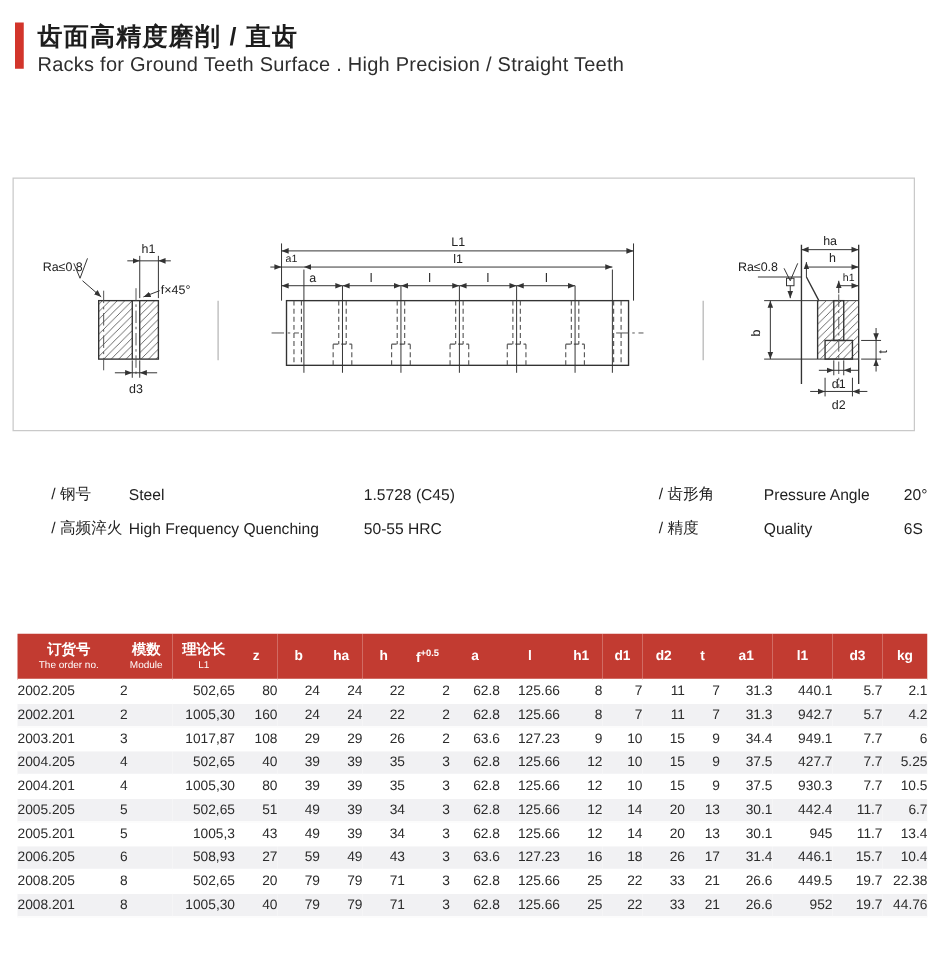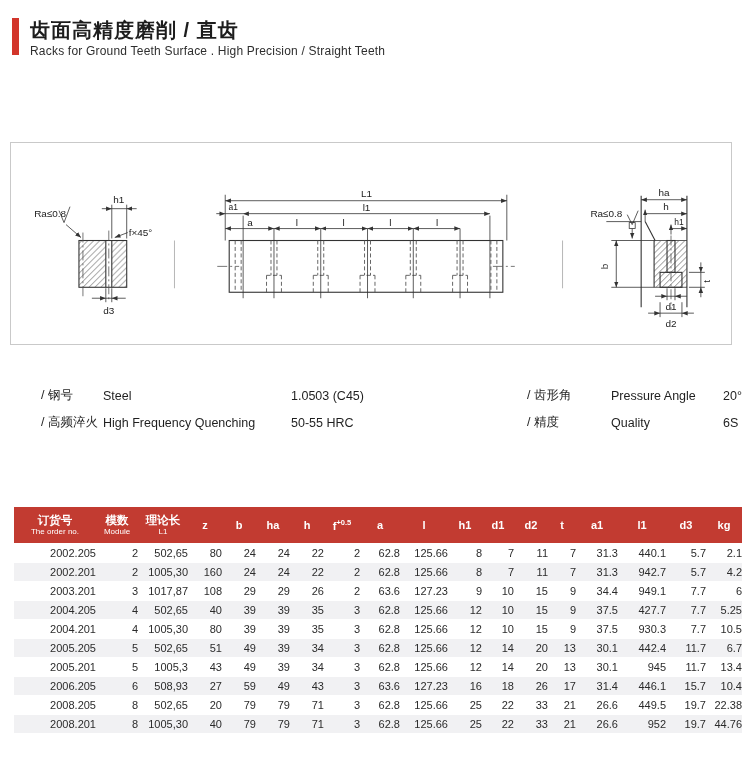--- a/index.html
+++ b/index.html
@@ -3,21 +3,21 @@
 <meta charset="utf-8">
 <style>
   html,body{margin:0;padding:0;background:#fff;}
   body{font-family:"Liberation Sans","DejaVu Sans",sans-serif;color:#262626;}
   .page{position:relative;width:742px;height:778px;background:#fff;overflow:hidden;padding-left:29px;}
 
   
   .header{position:absolute;left:12px;top:18px;display:flex;align-items:flex-start;}
   .accent-bar{width:7px;height:37px;background:var(--accent,#d2352b);margin-right:11px;}
   .title{margin:0;font-size:20px;font-weight:bold;letter-spacing:1px;color:#1d1d1d;line-height:24px;}
-  .subtitle{font-size:12px;color:#2e2e2e;margin-top:2px;letter-spacing:.2px;}
+  .subtitle{font-size:16px;color:#2e2e2e;margin-top:2px;letter-spacing:.2px;}
 
   
   .draw-box{position:absolute;left:10px;top:142px;width:720px;height:201px;border:1px solid #c9c9c9;background:#fff;}
   .draw-box svg{display:block;}
   .ol{stroke:#333;stroke-width:1.1;fill:none;}
   .dim{stroke:#333;stroke-width:.8;fill:none;}
   .hid{stroke:#555;stroke-width:.9;fill:none;stroke-dasharray:4 2.5;}
   .cl{stroke:#555;stroke-width:.8;fill:none;stroke-dasharray:10 3 2 3;}
   .div{stroke:#b5b5b5;stroke-width:1;fill:none;}
   .dtxt{font-size:10px;fill:#222;text-anchor:middle;font-family:"Liberation Sans","DejaVu Sans",sans-serif;}
@@ -35,21 +35,21 @@
 
   
   .spec-table{position:absolute;left:14px;top:507px;width:728px;border-collapse:collapse;table-layout:fixed;font-size:11px;}
   .spec-table thead th{background:var(--table-red,#c23b31);color:#fff;font-weight:bold;height:36px;vertical-align:middle;text-align:center;padding:0;border-bottom:1px solid #fff;}
   .spec-table th .zh{display:block;font-size:11.5px;line-height:13px;}
   .spec-table th .en{display:block;font-size:8px;font-weight:normal;line-height:10px;}
   .spec-table th sup{font-size:7.5px;}
   .spec-table tbody td{height:18px;padding:0;color:#2b2b2b;}
   .spec-table tbody tr{border-bottom:1px solid #fff;}
   .spec-table tbody tr:nth-child(even){background:#f1f1f3;}
-  td.ctr{text-align:right;}
+  td.ctr{text-align:left;}
   td.num{text-align:right;padding-right:13px;}
 </style>
 </head>
 <body>
 
 <div class="page">
 
   <div class="header">
     <div class="accent-bar"></div>
     <div>
@@ -175,21 +175,21 @@
         <path class="dim" d="M685 171 H673" marker-end="url(#arr)"></path>
         <text class="dtxt" x="662" y="185">d2</text>
       </g>
     </svg>
   </div>
 
   <div class="specs">
     <div class="spec-group left">
       <span class="spec-zh">/ 钢号</span>
       <span class="spec-en">Steel</span>
-      <span class="spec-val">1.0503 (C45)</span>
+      <span class="spec-val">1.5728 (C45)</span>
       <span class="spec-zh">/ 高频淬火</span>
       <span class="spec-en">High Frequency Quenching</span>
       <span class="spec-val">50-55 HRC</span>
     </div>
     <div class="spec-group right">
       <span class="spec-zh">/ 齿形角</span>
       <span class="spec-en">Pressure Angle</span>
       <span class="spec-val">20°</span>
       <span class="spec-zh">/ 精度</span>
       <span class="spec-en">Quality</span>

